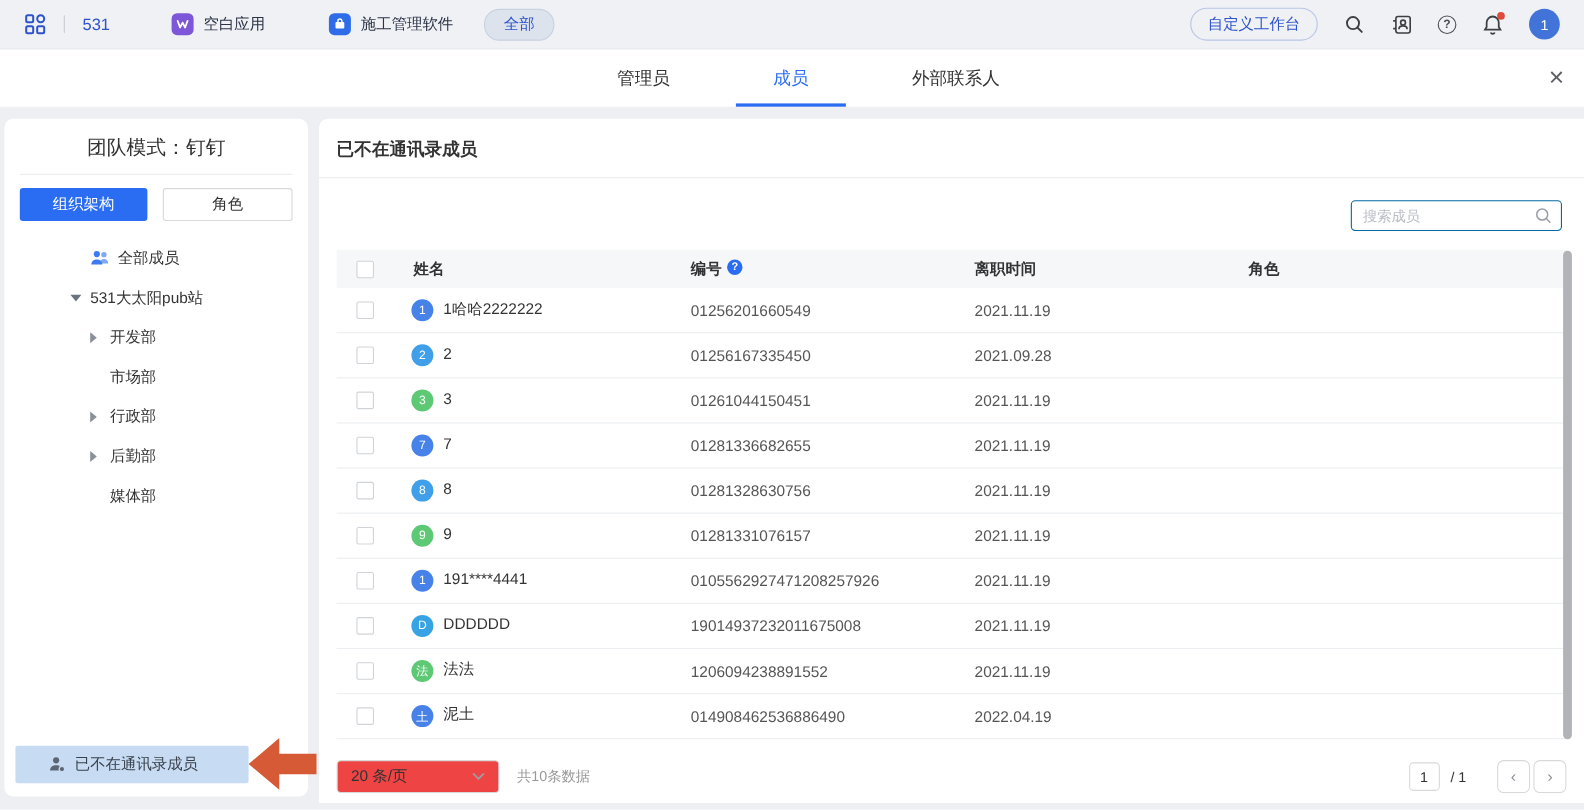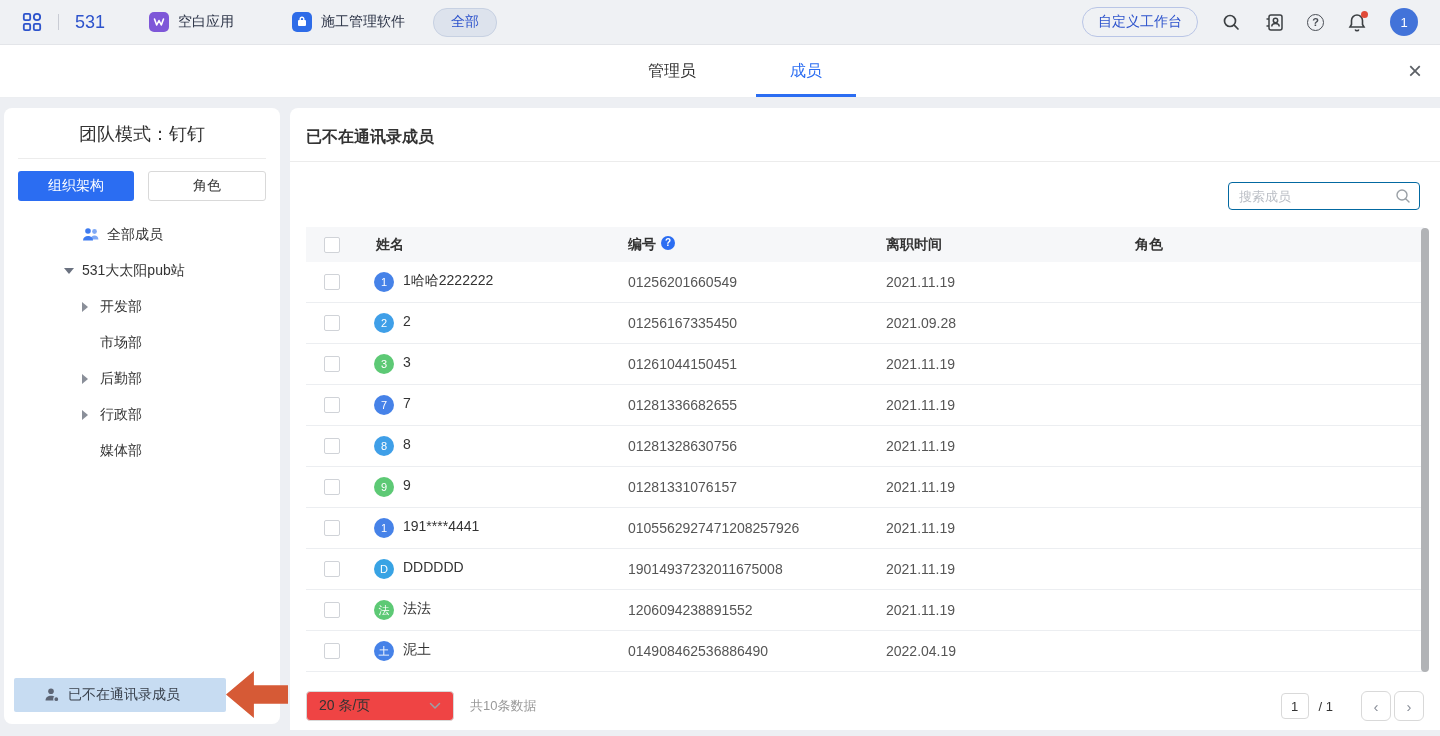--- a/index.html
+++ b/index.html
@@ -9,21 +9,21 @@
     font-family:"Liberation Sans","DejaVu Sans",sans-serif;
     color:#333;font-size:14px;
   }
   
   .topbar{
     position:absolute;left:0;top:0;right:0;height:45px;
     background:#eff1f4;border-bottom:1px solid #e3e5e9;
     display:flex;align-items:center;padding:0 22px;box-sizing:border-box;
   }
   .tb-divider{width:1px;height:16px;background:#c9ccd4;margin:0 16px;}
-  .ws-num{font-size:18px;color:#2d53cc;margin-right:44px;}
+  .ws-num{font-size:15px;color:#2d53cc;margin-right:56px;}
   .app{display:flex;align-items:center;gap:9px;color:#2b3346;font-size:14px;}
   .app1{margin-right:58px;}
   .app2{margin-right:28px;}
   .app-ic{width:20px;height:20px;border-radius:5px;display:flex;align-items:center;justify-content:center;}
   .app-ic svg{display:block;}
   .pill-all{
     height:27px;padding:0 17px;border-radius:14px;display:flex;align-items:center;
     background:#dde3ed;border:1px solid #c7d1e2;color:#2d53cc;font-size:14px;
   }
   .tb-right{margin-left:auto;display:flex;align-items:center;gap:23px;}
@@ -212,20 +212,21 @@
       <span class="bell-dot"></span>
     </span>
     <span class="tb-avatar">1</span>
   </span>
 </div>
 
 <div class="tabbar">
   <div class="tabs">
     <div class="tab">管理员</div>
     <div class="tab active">成员</div>
+    <div class="tab">外部联系人</div>
   </div>
   <span class="close-x">×</span>
 </div>
 
 <div class="sidebar">
   <div class="team-mode">团队模式：钉钉</div>
   <div class="sb-divider"></div>
   <div class="sb-btns">
     <button class="btn-org">组织架构</button>
     <button class="btn-role">角色</button>
@@ -250,25 +251,25 @@
       <div class="tree-row lvl1">
         <span class="caret right"></span>
         <span class="tlabel">开发部</span>
       </div>
       <div class="tree-row lvl1">
         <span class="caret"></span>
         <span class="tlabel">市场部</span>
       </div>
       <div class="tree-row lvl1">
         <span class="caret right"></span>
-        <span class="tlabel">后勤部</span>
+        <span class="tlabel">行政部</span>
       </div>
       <div class="tree-row lvl1">
         <span class="caret right"></span>
-        <span class="tlabel">行政部</span>
+        <span class="tlabel">后勤部</span>
       </div>
       <div class="tree-row lvl1">
         <span class="caret"></span>
         <span class="tlabel">媒体部</span>
       </div>
     </div>
   <div class="resigned">
     <svg width="16" height="16" viewBox="0 0 16 16">
       <circle cx="7" cy="4.2" r="2.8" fill="#5d6575"></circle>
       <path d="M1.5 13.5 c0-3.2 2.4-4.8 5.5-4.8 s5.5 1.6 5.5 4.8 Z" fill="#5d6575"></path>

